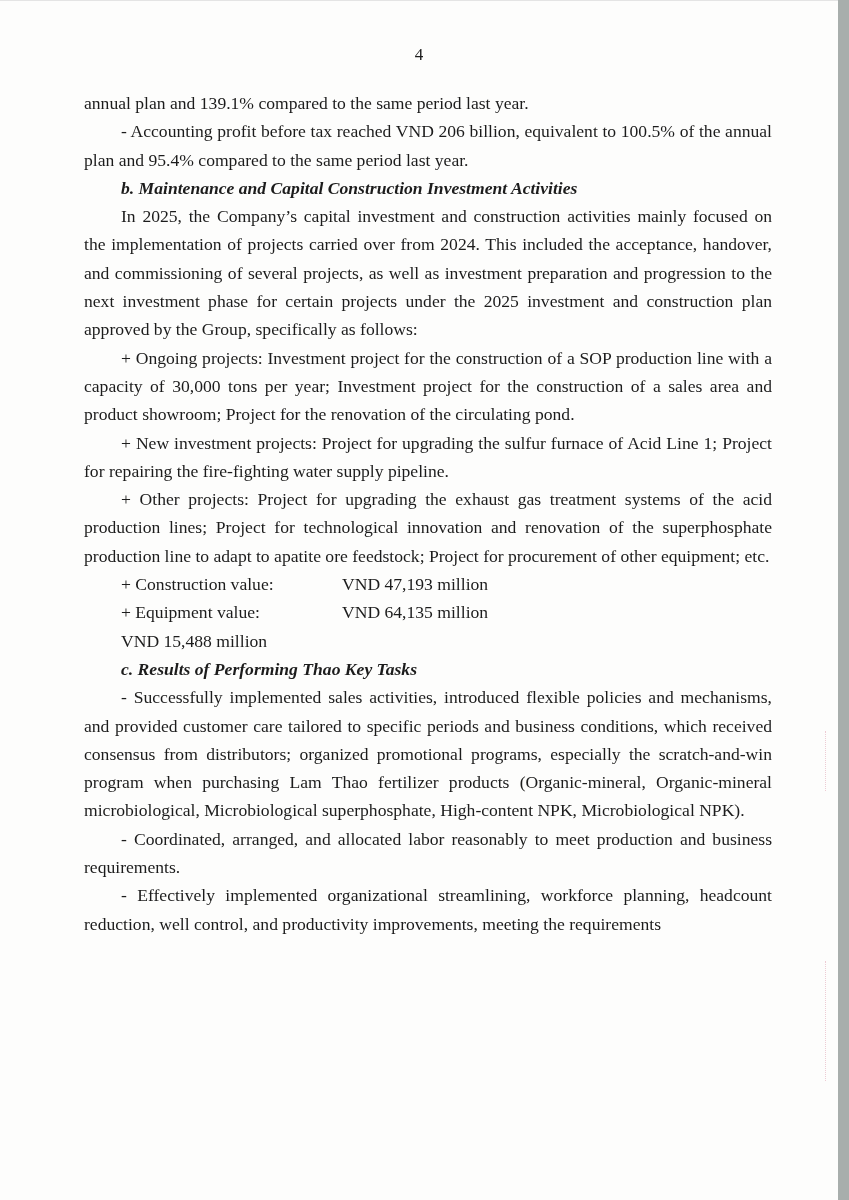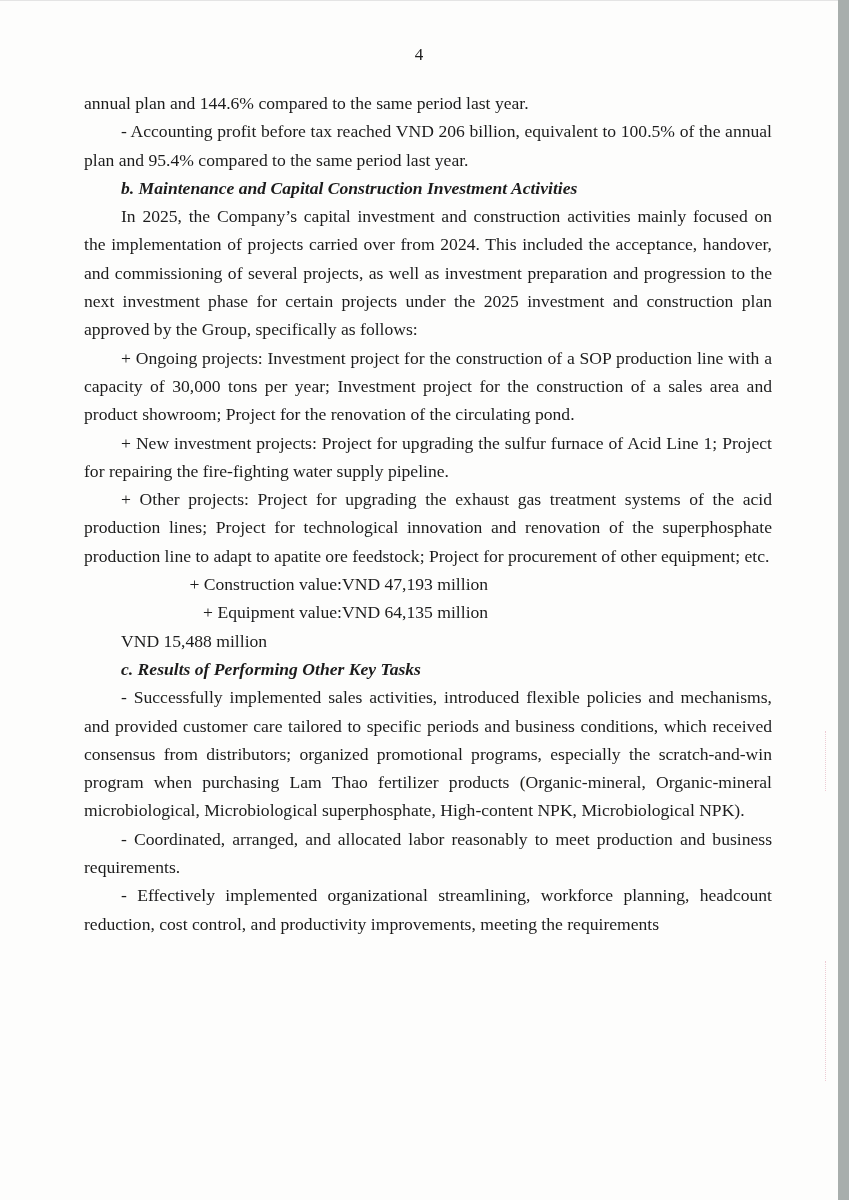--- a/index.html
+++ b/index.html
@@ -23,57 +23,57 @@
     position: absolute; top: 44px; left: 0; width: 838px;
     text-align: center; font-size: 17px;
   }
   .content {
     position: absolute; left: 84px; top: 88px; width: 688px;
     font-size: 17.6px; line-height: 28.3px;
   }
   p { margin: 0; text-align: justify; }
   .indent { text-indent: 37px; }
   .heading { font-weight: bold; padding-left: 37px; font-style: italic; }
-  .list-row { display: flex; padding-left: 37px; text-align: right; }
+  .list-row { display: flex; padding-left: 37px; }
   .list-label { width: 221px; }
   .stamp {
     position: absolute; right: 12px; width: 14px;
     border-right: 1px dotted #e7b8c4; opacity: 0.7;
   }
 </style>
 </head>
 <body>
 
 <div class="page">
   <div class="page-number">4</div>
 
   <div class="content">
-    <p>annual plan and 144.6% compared to the same period last year.</p>
+    <p>annual plan and 139.1% compared to the same period last year.</p>
     <p class="indent">- Accounting profit before tax reached VND 206 billion, equivalent to 100.5% of the annual plan and 95.4% compared to the same period last year.</p>
 
     <p class="heading">b. Maintenance and Capital Construction Investment Activities</p>
     <p class="indent">In 2025, the Company’s capital investment and construction activities mainly focused on the implementation of projects carried over from 2024. This included the acceptance, handover, and commissioning of several projects, as well as investment preparation and progression to the next investment phase for certain projects under the 2025 investment and construction plan approved by the Group, specifically as follows:</p>
     <p class="indent">+ Ongoing projects: Investment project for the construction of a SOP production line with a capacity of 30,000 tons per year; Investment project for the construction of a sales area and product showroom; Project for the renovation of the circulating pond.</p>
     <p class="indent">+ New investment projects: Project for upgrading the sulfur furnace of Acid Line 1; Project for repairing the fire-fighting water supply pipeline.</p>
     <p class="indent">+ Other projects: Project for upgrading the exhaust gas treatment systems of the acid production lines; Project for technological innovation and renovation of the superphosphate production line to adapt to apatite ore feedstock; Project for procurement of other equipment; etc.</p>
 
     <div class="list-row">
       <span class="list-label">+ Construction value:</span>
       <span>VND 47,193 million</span>
     </div>
     <div class="list-row">
       <span class="list-label">+ Equipment value:</span>
       <span>VND 64,135 million</span>
     </div>
     <div class="list-row">
       <span>VND 15,488 million</span>
     </div>
 
-    <p class="heading">c. Results of Performing Other Key Tasks</p>
+    <p class="heading">c. Results of Performing Thao Key Tasks</p>
     <p class="indent">- Successfully implemented sales activities, introduced flexible policies and mechanisms, and provided customer care tailored to specific periods and business conditions, which received consensus from distributors; organized promotional programs, especially the scratch-and-win program when purchasing Lam Thao fertilizer products (Organic-mineral, Organic-mineral microbiological, Microbiological superphosphate, High-content NPK, Microbiological NPK).</p>
     <p class="indent">- Coordinated, arranged, and allocated labor reasonably to meet production and business requirements.</p>
-    <p class="indent">- Effectively implemented organizational streamlining, workforce planning, headcount reduction, cost control, and productivity improvements, meeting the requirements</p>
+    <p class="indent">- Effectively implemented organizational streamlining, workforce planning, headcount reduction, well control, and productivity improvements, meeting the requirements</p>
   </div>
 
   <div class="stamp" style="top:730px;height:60px"></div>
   <div class="stamp" style="top:960px;height:120px"></div>
 </div>
 <div class="edge"></div>
 
 </body></html>

